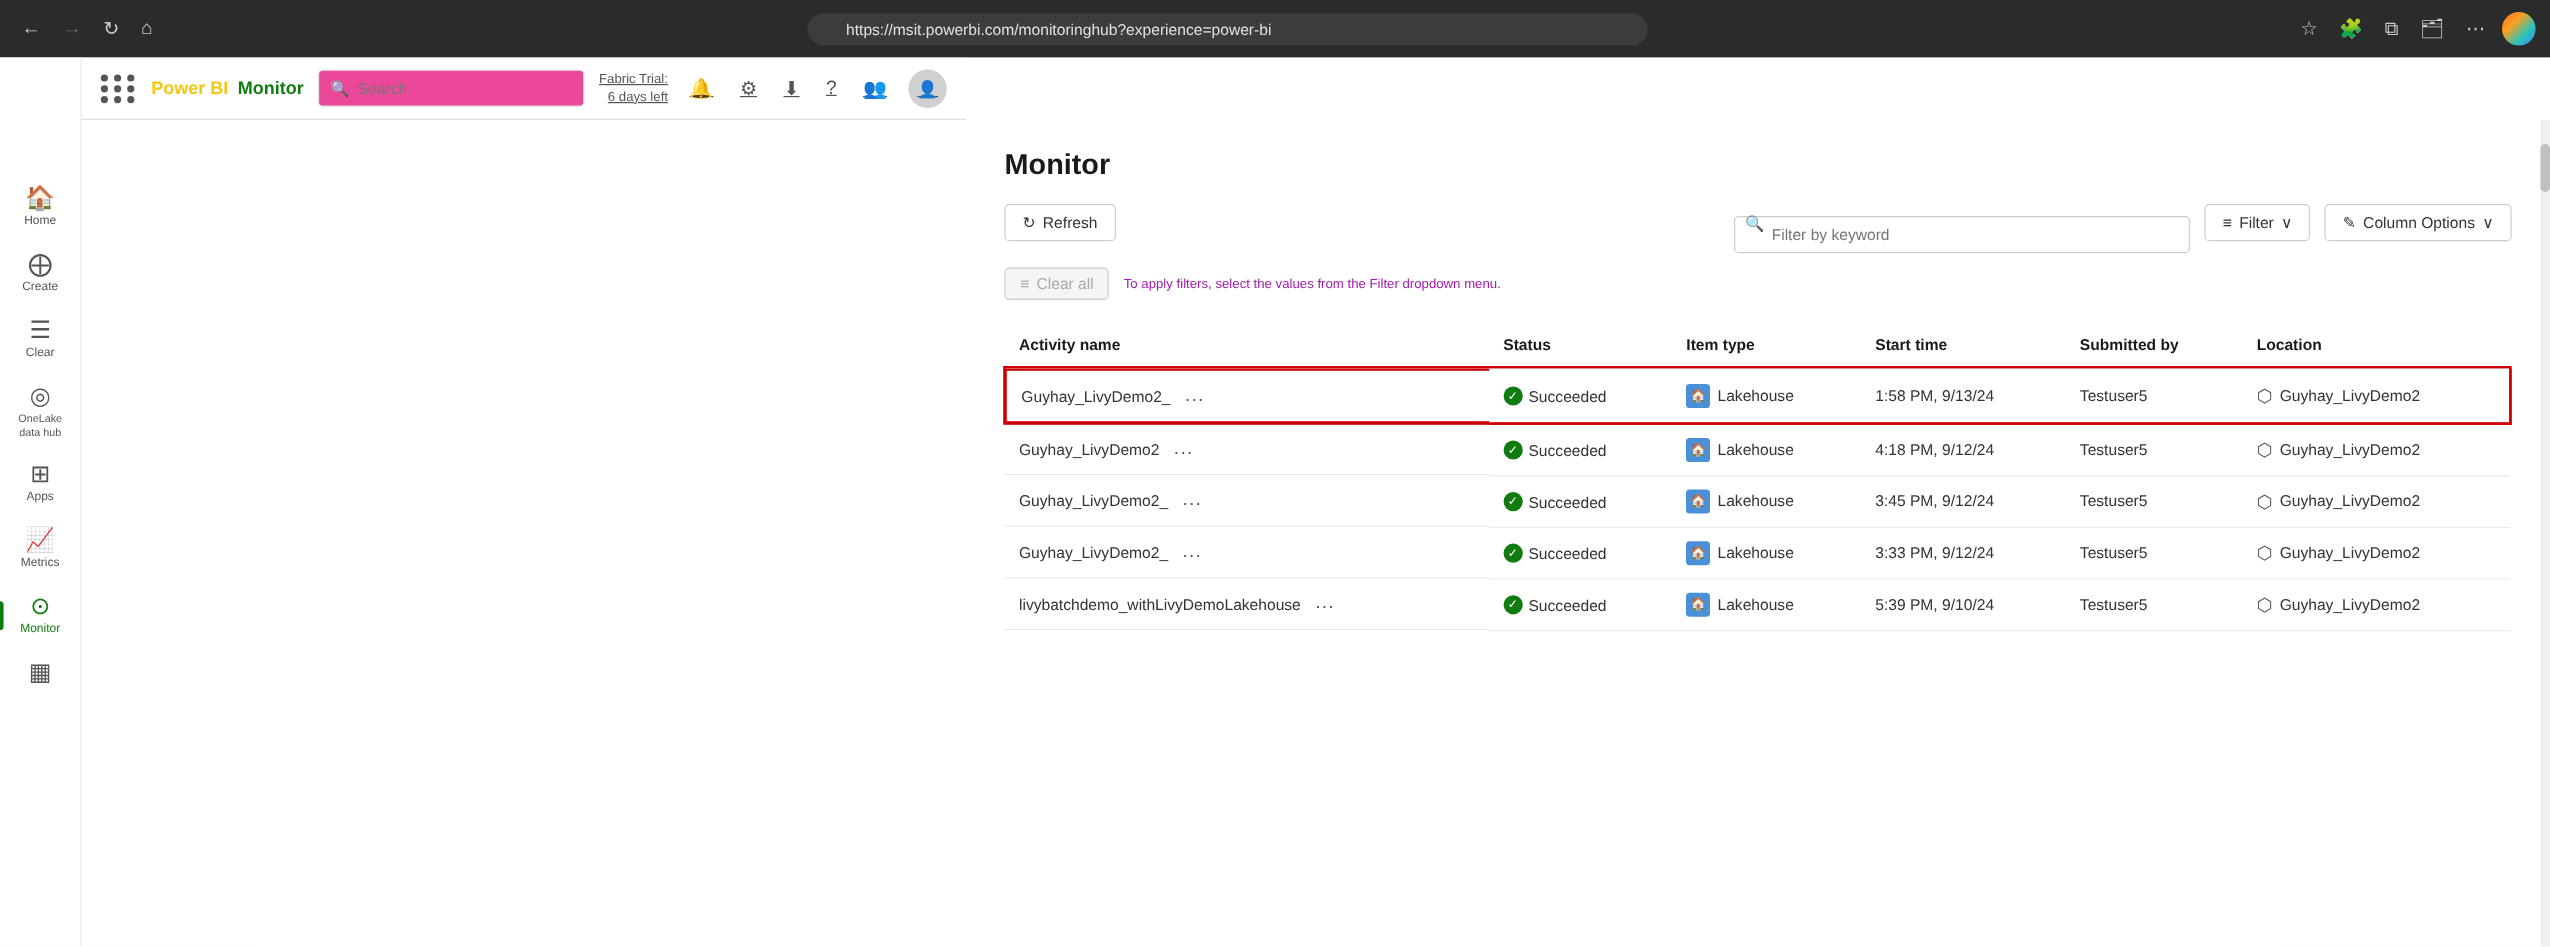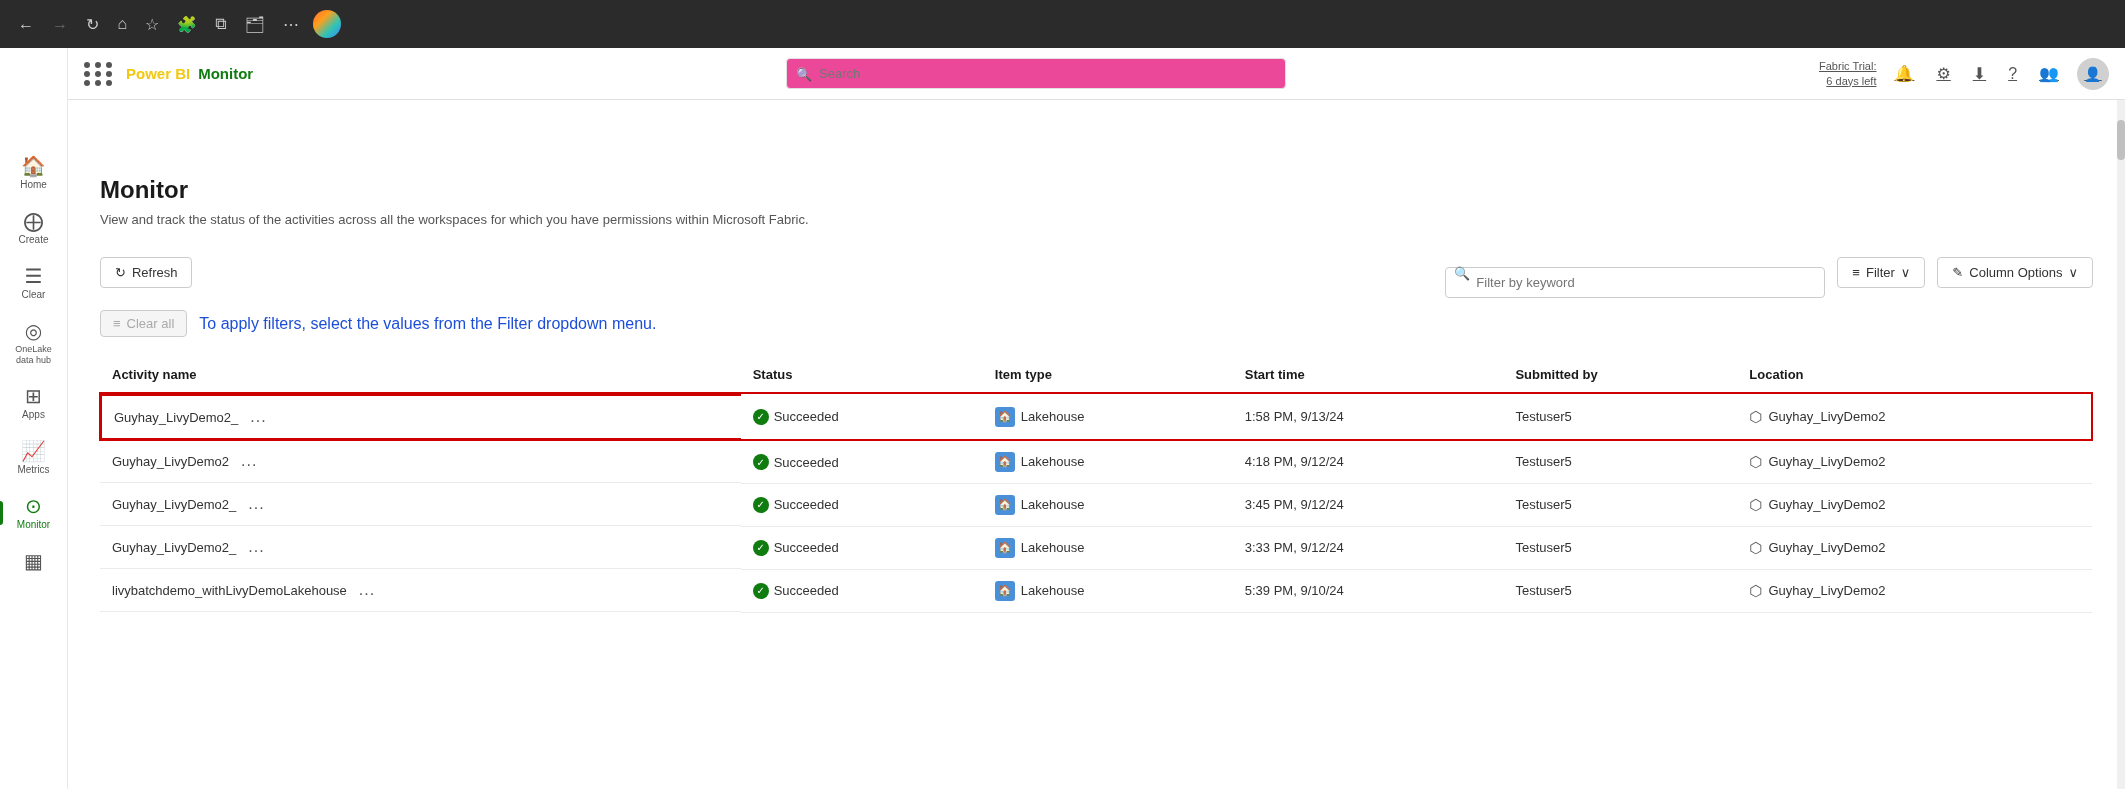--- a/index.html
+++ b/index.html
@@ -318,22 +318,22 @@
       gap: 6px;
       border: 1px solid #ccc;
       background: #f5f5f5;
       border-radius: 4px;
       padding: 5px 12px;
       font-size: 13px;
       cursor: default;
       color: #aaa;
     }
     .filter-hint {
-      font-size: 16px;
-      color: #1d4ed8;
+      font-size: 11px;
+      color: #a21caf;
     }
 
     
     .data-table {
       width: 100%;
       border-collapse: collapse;
       font-size: 13px;
     }
     .data-table th {
       text-align: left;
@@ -424,20 +424,24 @@
   </style>
 </head>
 <body>
 
 <div class="browser-chrome">
   <div class="browser-nav-buttons">
     <button class="browser-nav-btn">←</button>
     <button class="browser-nav-btn disabled">→</button>
     <button class="browser-nav-btn">↻</button>
     <button class="browser-nav-btn">⌂</button>
+  </div>
+  <div class="address-bar-wrapper">
+    <span class="address-bar-icon">🔒</span>
+    <input class="browser-address-bar" type="text" value="https://msit.powerbi.com/monitoringhub?experience=power-bi" style="">
   </div>
   <div class="browser-toolbar-right">
     <span>☆</span>
     <span>🧩</span>
     <span>⧉</span>
     <span>🗂</span>
     <span>⋯</span>
     <div class="profile-icon"></div>
   </div>
 </div>
@@ -471,21 +475,21 @@
     </div>
     <div class="sidebar-item active">
       <span class="sidebar-icon" style="color:#107c10;">⊙</span>
       <span class="sidebar-label" style="color:#107c10;">Monitor</span>
     </div>
     <div class="sidebar-item">
       <span class="sidebar-icon">▦</span>
     </div>
   </nav>
 
-  <div style="position:relative;flex:1;display:flex;flex-direction:column;overflow:hidden;justify-content:center;">
+  <div style="position:relative;flex:1;display:flex;flex-direction:row;overflow:hidden;justify-content:center;">
 
     <div class="top-bar" style="position:relative;top:auto;left:auto;right:auto;">
       <div class="top-bar-dots">
         <span></span>
           <span></span>
           <span></span>
         <span></span>
           <span></span>
           <span></span>
         <span></span>
@@ -510,23 +514,20 @@
         <button class="top-bar-icon-btn">⬇</button>
         <button class="top-bar-icon-btn">?</button>
         <button class="top-bar-icon-btn">👥</button>
         <div class="user-avatar">👤</div>
       </div>
     </div>
 
     <div class="main-content">
 
       <h1 class="page-title">Monitor</h1>
-      <p class="page-description">
-        <span>View and track the status of the activities across all the workspaces for which you have permissions within Microsoft Fabric.</span>
-      </p>
 
       <div class="toolbar-row">
         <button class="btn-refresh">
           <span>↻</span>
           <span>Refresh</span>
         </button>
 
         <div class="filter-search">
           <span class="filter-search-icon">🔍</span>
           <input type="text" placeholder="Filter by keyword" style="">

